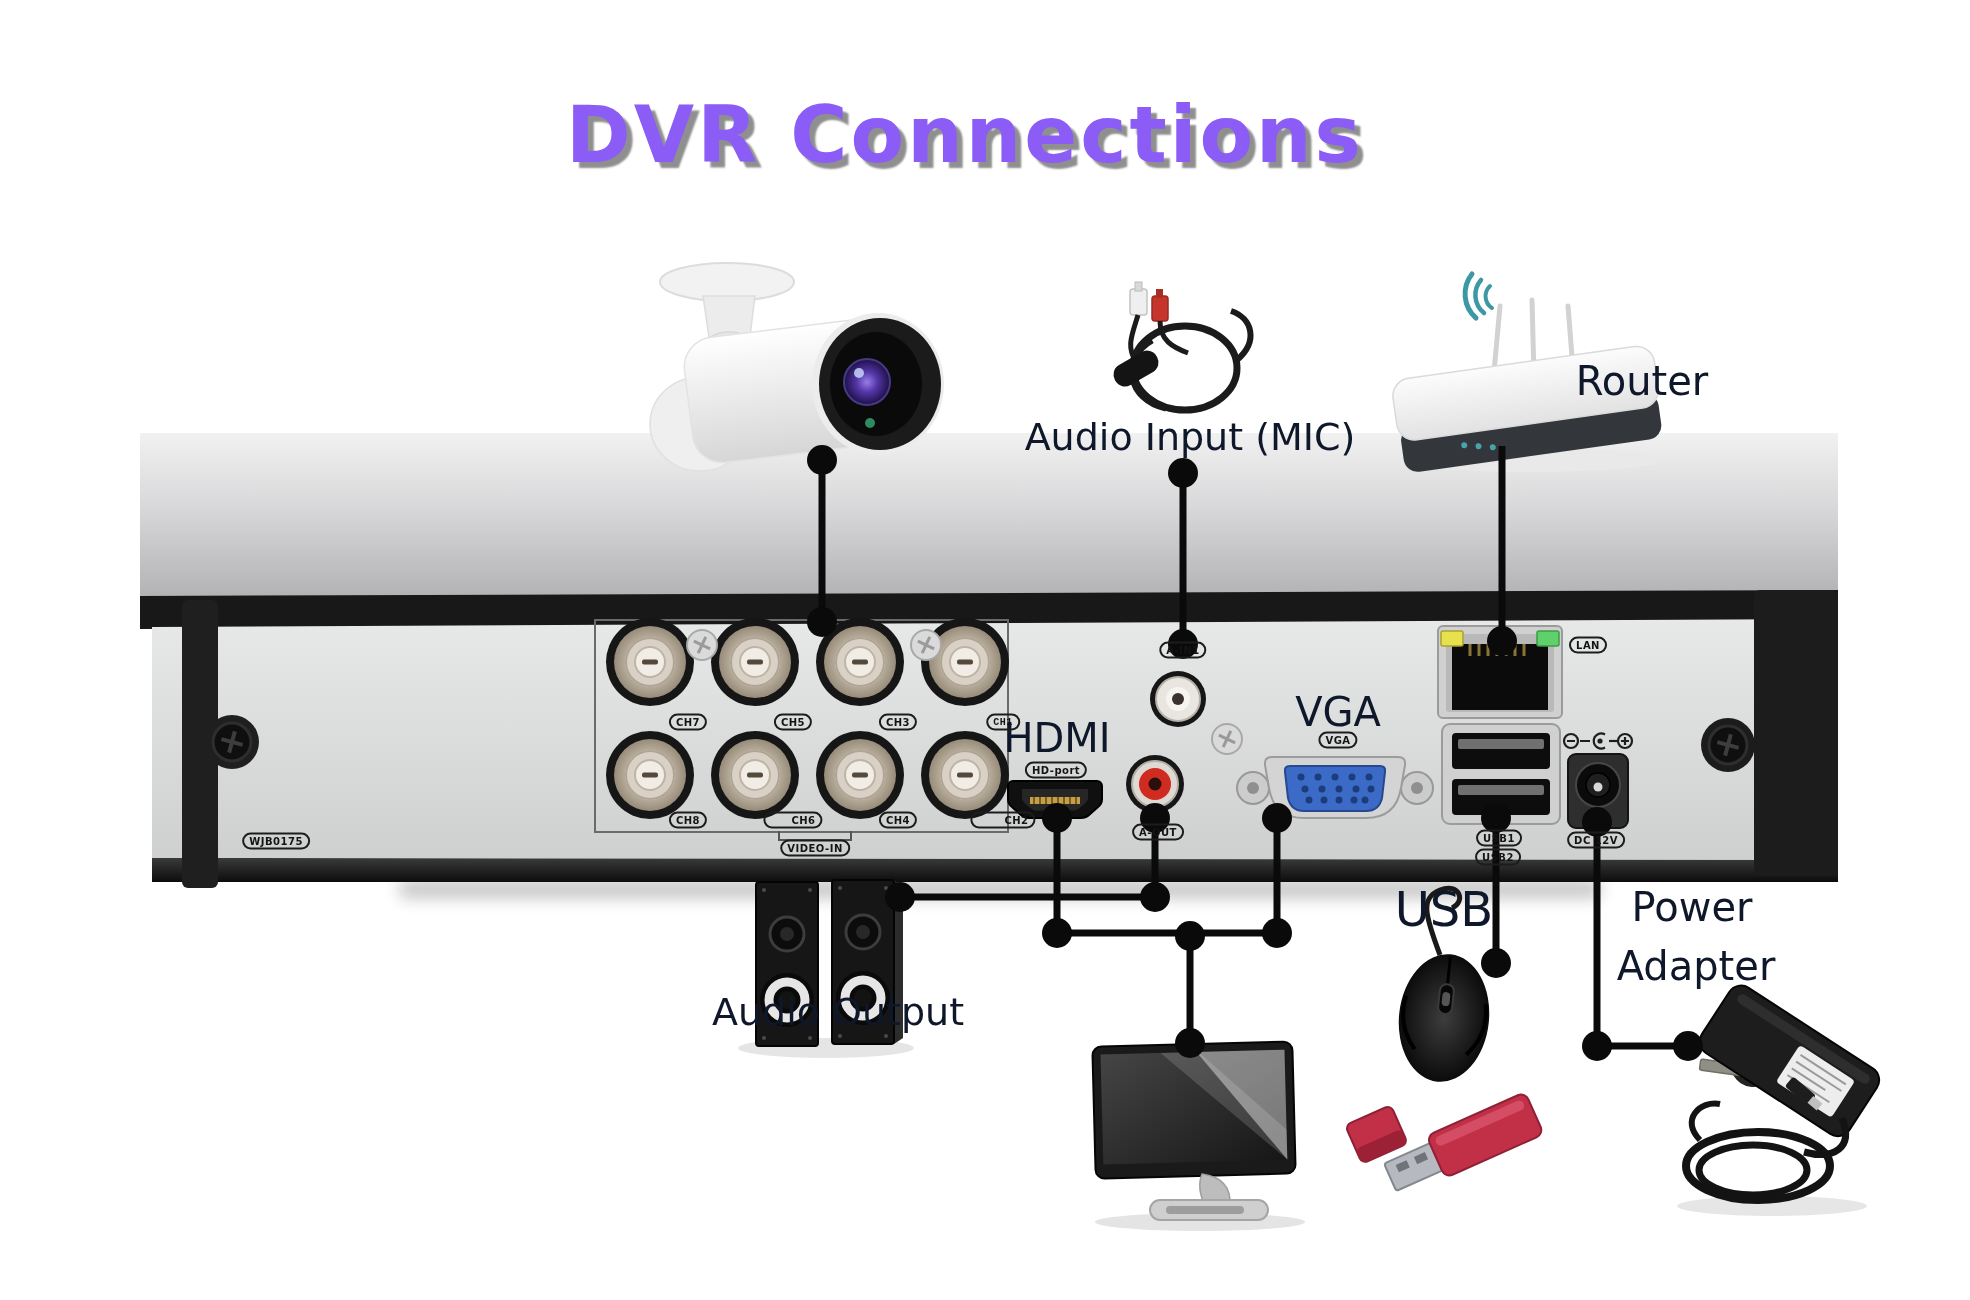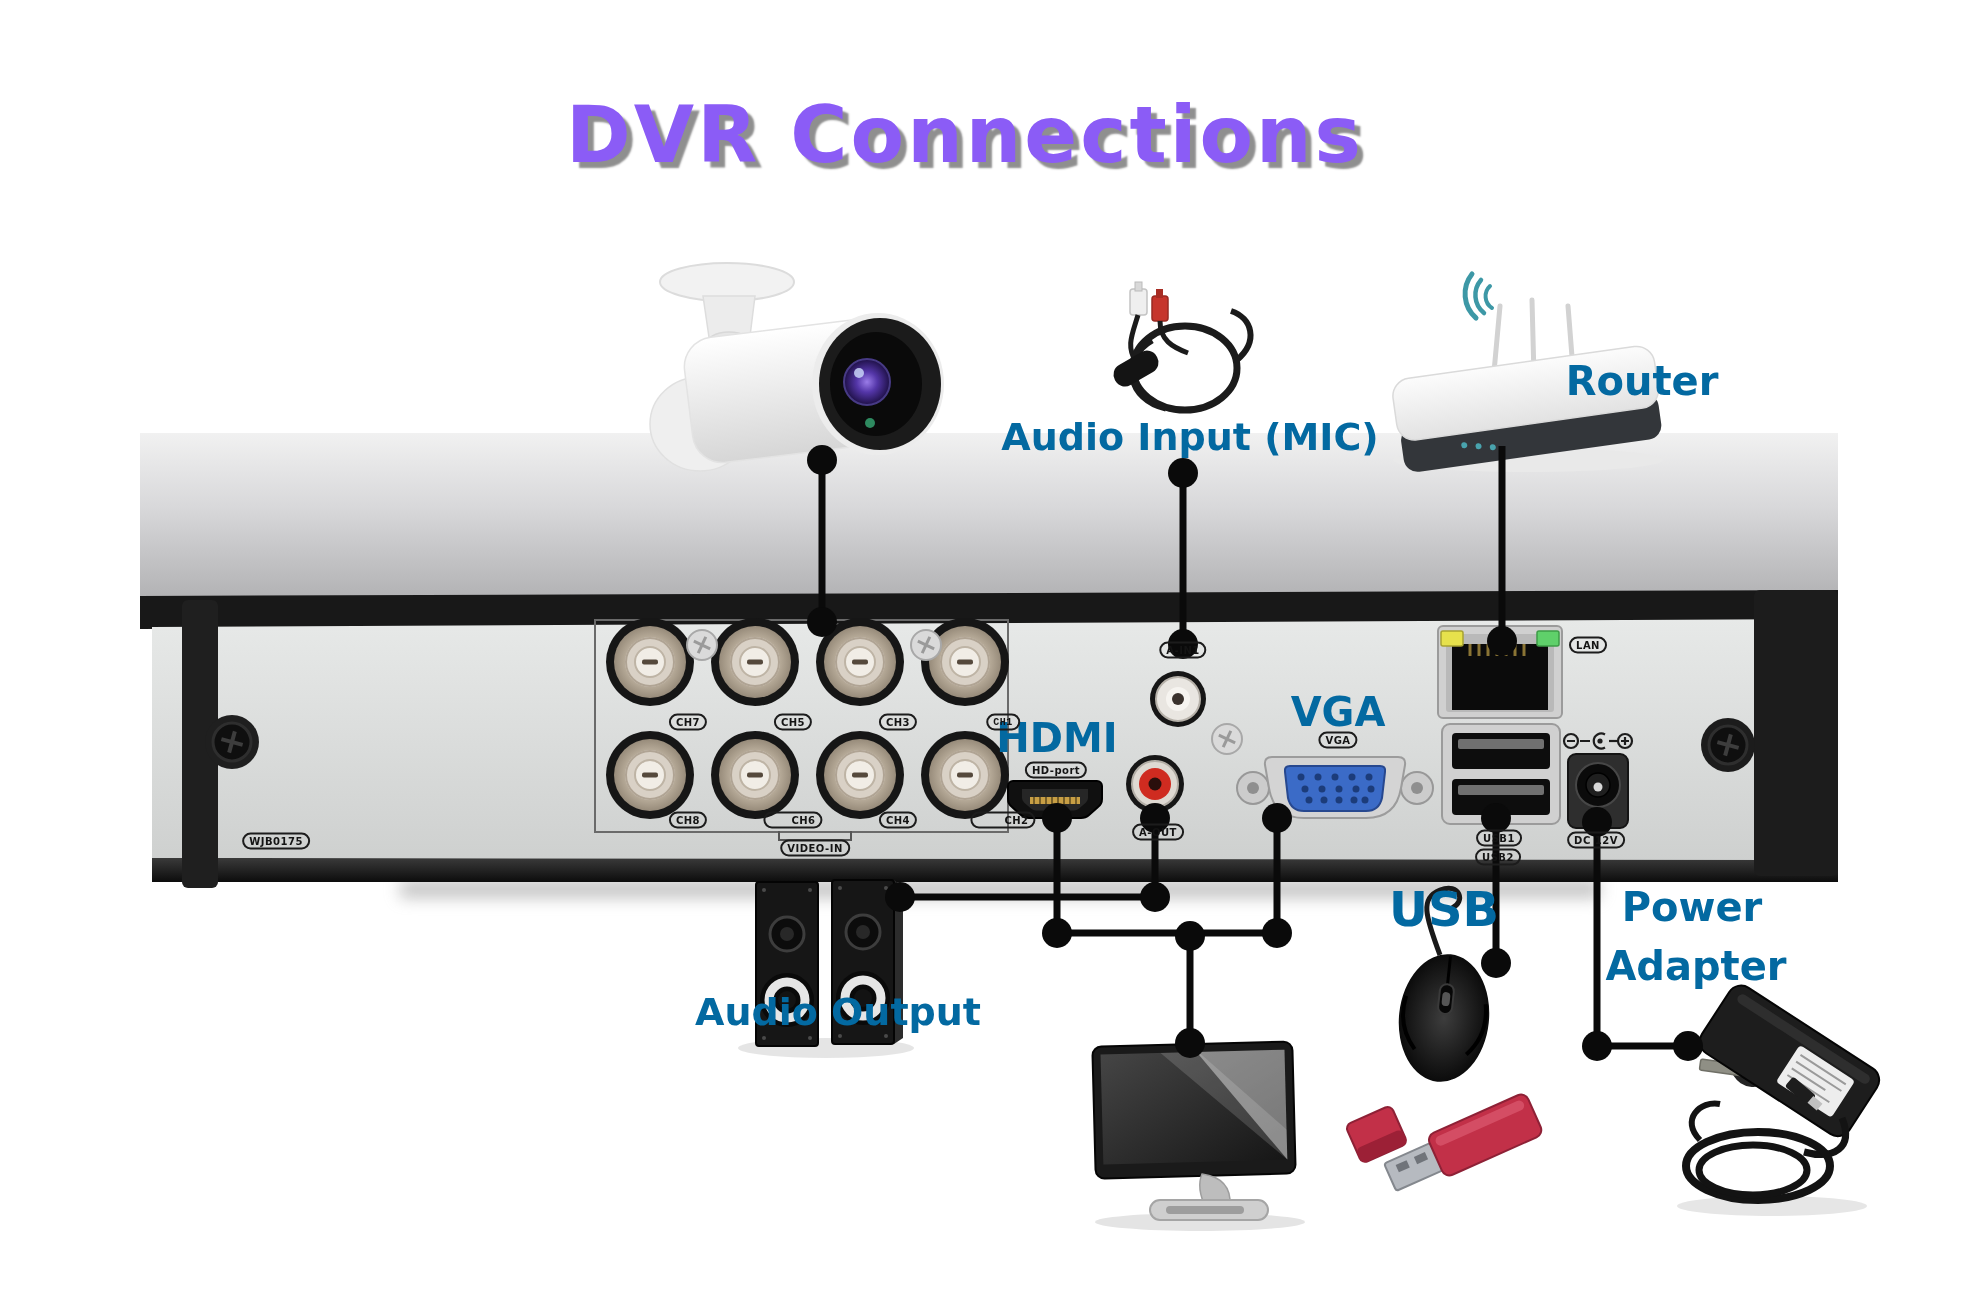--- a/index.html
+++ b/index.html
@@ -2,21 +2,21 @@
 <html><head>
 <meta charset="utf-8">
 <style>
   html,body{margin:0;padding:0;background:#ffffff;}
   #stage{position:relative;width:1970px;height:1300px;background:#ffffff;overflow:hidden;
          font-family:"DejaVu Sans","Liberation Sans",sans-serif;}
   #diagram-svg{position:absolute;left:0;top:0;width:1970px;height:1300px;}
   .abs{position:absolute;transform:translate(-50%,-50%);white-space:nowrap;}
   .title{font-size:78px;font-weight:bold;letter-spacing:3px;color:#8b5cf6;
          text-shadow:6px 6px 2px #8f8f8f;}
-  .biglabel{font-weight:bold;color:#0369a1;}
+  .biglabel{font-weight:normal;color:#0f172a;}
   .fs38{font-size:38px;} .fs40{font-size:40px;} .fs44{font-size:48px;}
   .pill{display:inline-block;font-size:10.5px;font-weight:bold;color:#141414;
         border:2px solid #1c1c1c;border-radius:10px;padding:1px 6px;
         letter-spacing:.5px;background:transparent;line-height:13px;}
   .pill.sm{font-size:10px;padding:0 5px;text-align:right;}
 </style>
 </head>
 <body>
 
 <div id="stage">

